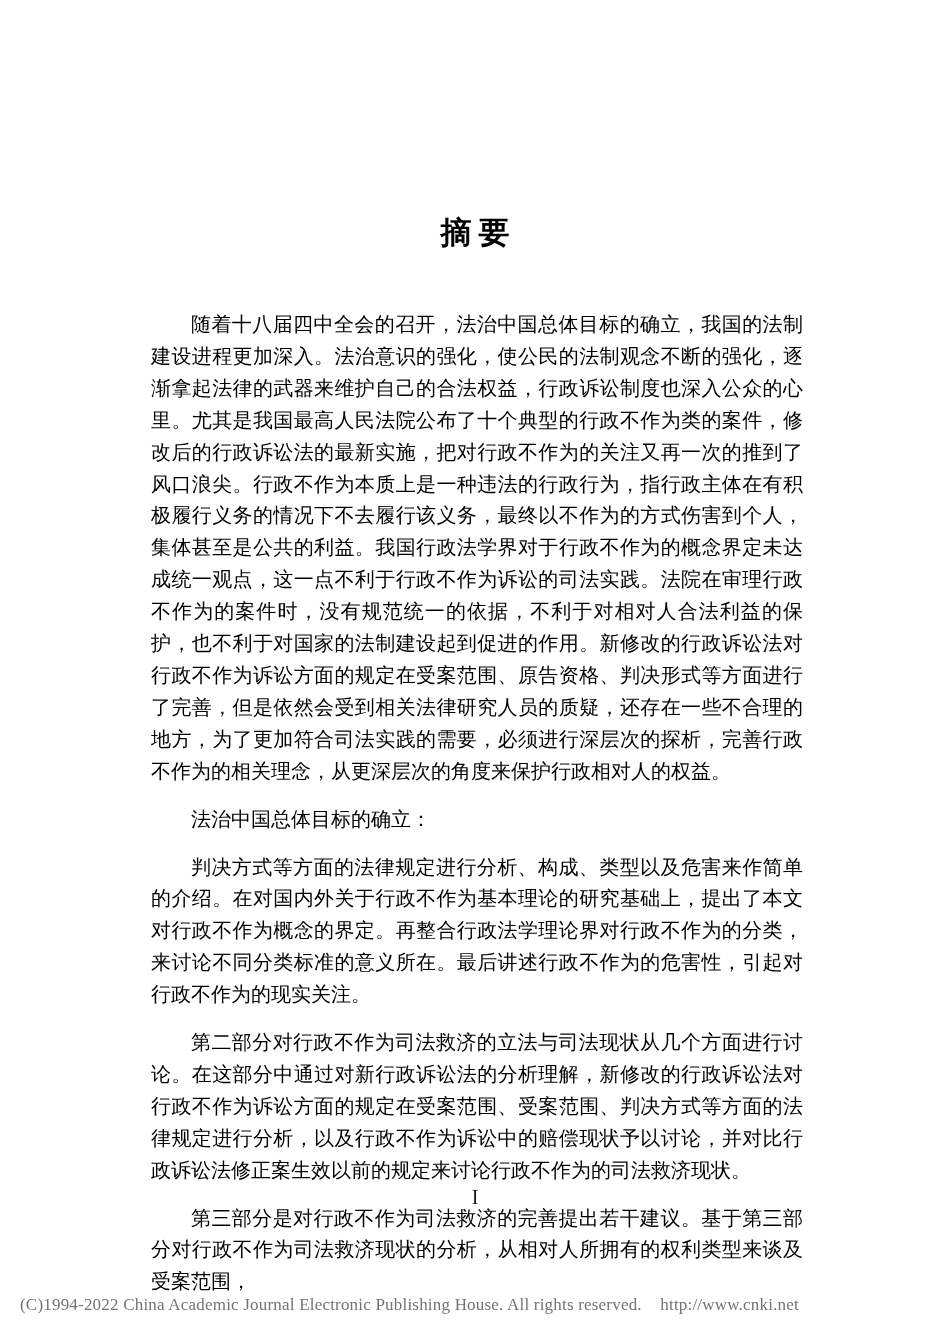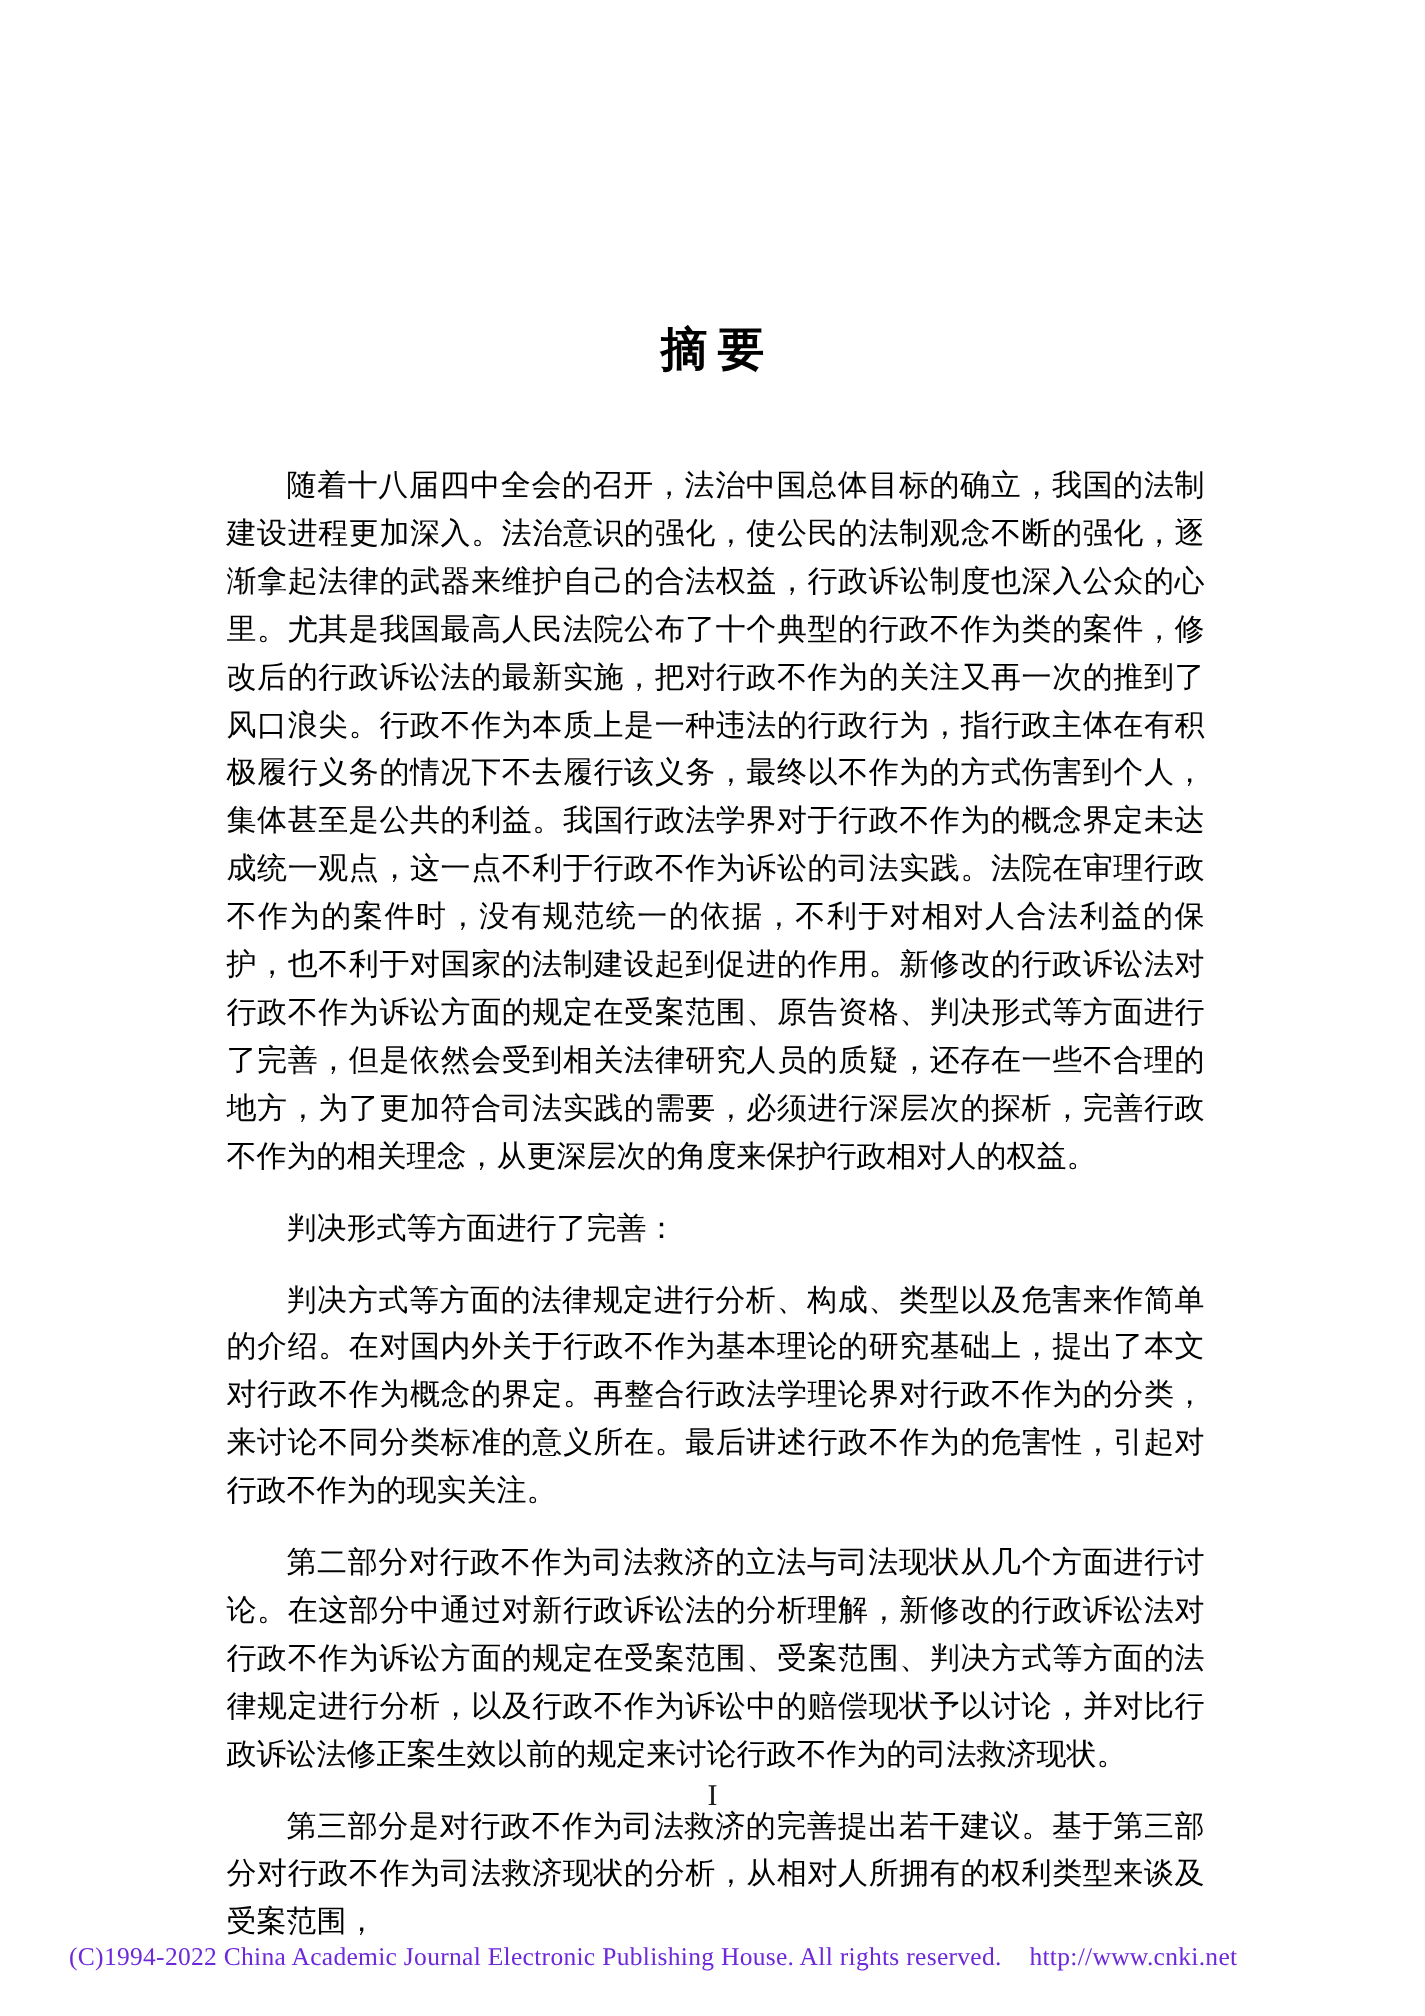--- a/index.html
+++ b/index.html
@@ -50,38 +50,38 @@
     top: 1186px;
     left: 0;
     right: 0;
     text-align: center;
     font-size: 20px;
     color: #1a1a1a;
   }
   .doc-footer {
     position: absolute;
     top: 1295px;
-    left: 46px;
+    left: 20px;
     white-space: nowrap;
     font-size: 17px;
-    color: #6d28d9;
+    color: #737373;
     letter-spacing: 0.2px;
   }
   .footer-url { margin-left: 14px; }
 </style>
 </head>
 <body>
 
 <div class="page">
 
   <h1 class="doc-title">摘要</h1>
 
   <main class="doc-body">
       <p class="para">随着十八届四中全会的召开，法治中国总体目标的确立，我国的法制建设进程更加深入。法治意识的强化，使公民的法制观念不断的强化，逐渐拿起法律的武器来维护自己的合法权益，行政诉讼制度也深入公众的心里。尤其是我国最高人民法院公布了十个典型的行政不作为类的案件，修改后的行政诉讼法的最新实施，把对行政不作为的关注又再一次的推到了风口浪尖。行政不作为本质上是一种违法的行政行为，指行政主体在有积极履行义务的情况下不去履行该义务，最终以不作为的方式伤害到个人，集体甚至是公共的利益。我国行政法学界对于行政不作为的概念界定未达成统一观点，这一点不利于行政不作为诉讼的司法实践。法院在审理行政不作为的案件时，没有规范统一的依据，不利于对相对人合法利益的保护，也不利于对国家的法制建设起到促进的作用。新修改的行政诉讼法对行政不作为诉讼方面的规定在受案范围、原告资格、判决形式等方面进行了完善，但是依然会受到相关法律研究人员的质疑，还存在一些不合理的地方，为了更加符合司法实践的需要，必须进行深层次的探析，完善行政不作为的相关理念，从更深层次的角度来保护行政相对人的权益。</p>
-      <p class="para">判决形式等方面进行了完善：</p>
+      <p class="para">法治中国总体目标的确立：</p>
       <p class="para">判决方式等方面的法律规定进行分析、构成、类型以及危害来作简单的介绍。在对国内外关于行政不作为基本理论的研究基础上，提出了本文对行政不作为概念的界定。再整合行政法学理论界对行政不作为的分类，来讨论不同分类标准的意义所在。最后讲述行政不作为的危害性，引起对行政不作为的现实关注。</p>
       <p class="para">第二部分对行政不作为司法救济的立法与司法现状从几个方面进行讨论。在这部分中通过对新行政诉讼法的分析理解，新修改的行政诉讼法对行政不作为诉讼方面的规定在受案范围、受案范围、判决方式等方面的法律规定进行分析，以及行政不作为诉讼中的赔偿现状予以讨论，并对比行政诉讼法修正案生效以前的规定来讨论行政不作为的司法救济现状。</p>
       <p class="para">第三部分是对行政不作为司法救济的完善提出若干建议。基于第三部分对行政不作为司法救济现状的分析，从相对人所拥有的权利类型来谈及受案范围，</p>
     </main>
 
   <div class="page-number">I</div>
 
   <footer class="doc-footer">
     <span>(C)1994-2022 China Academic Journal Electronic Publishing House. All rights reserved.</span>
     <span class="footer-url">http://www.cnki.net</span>

